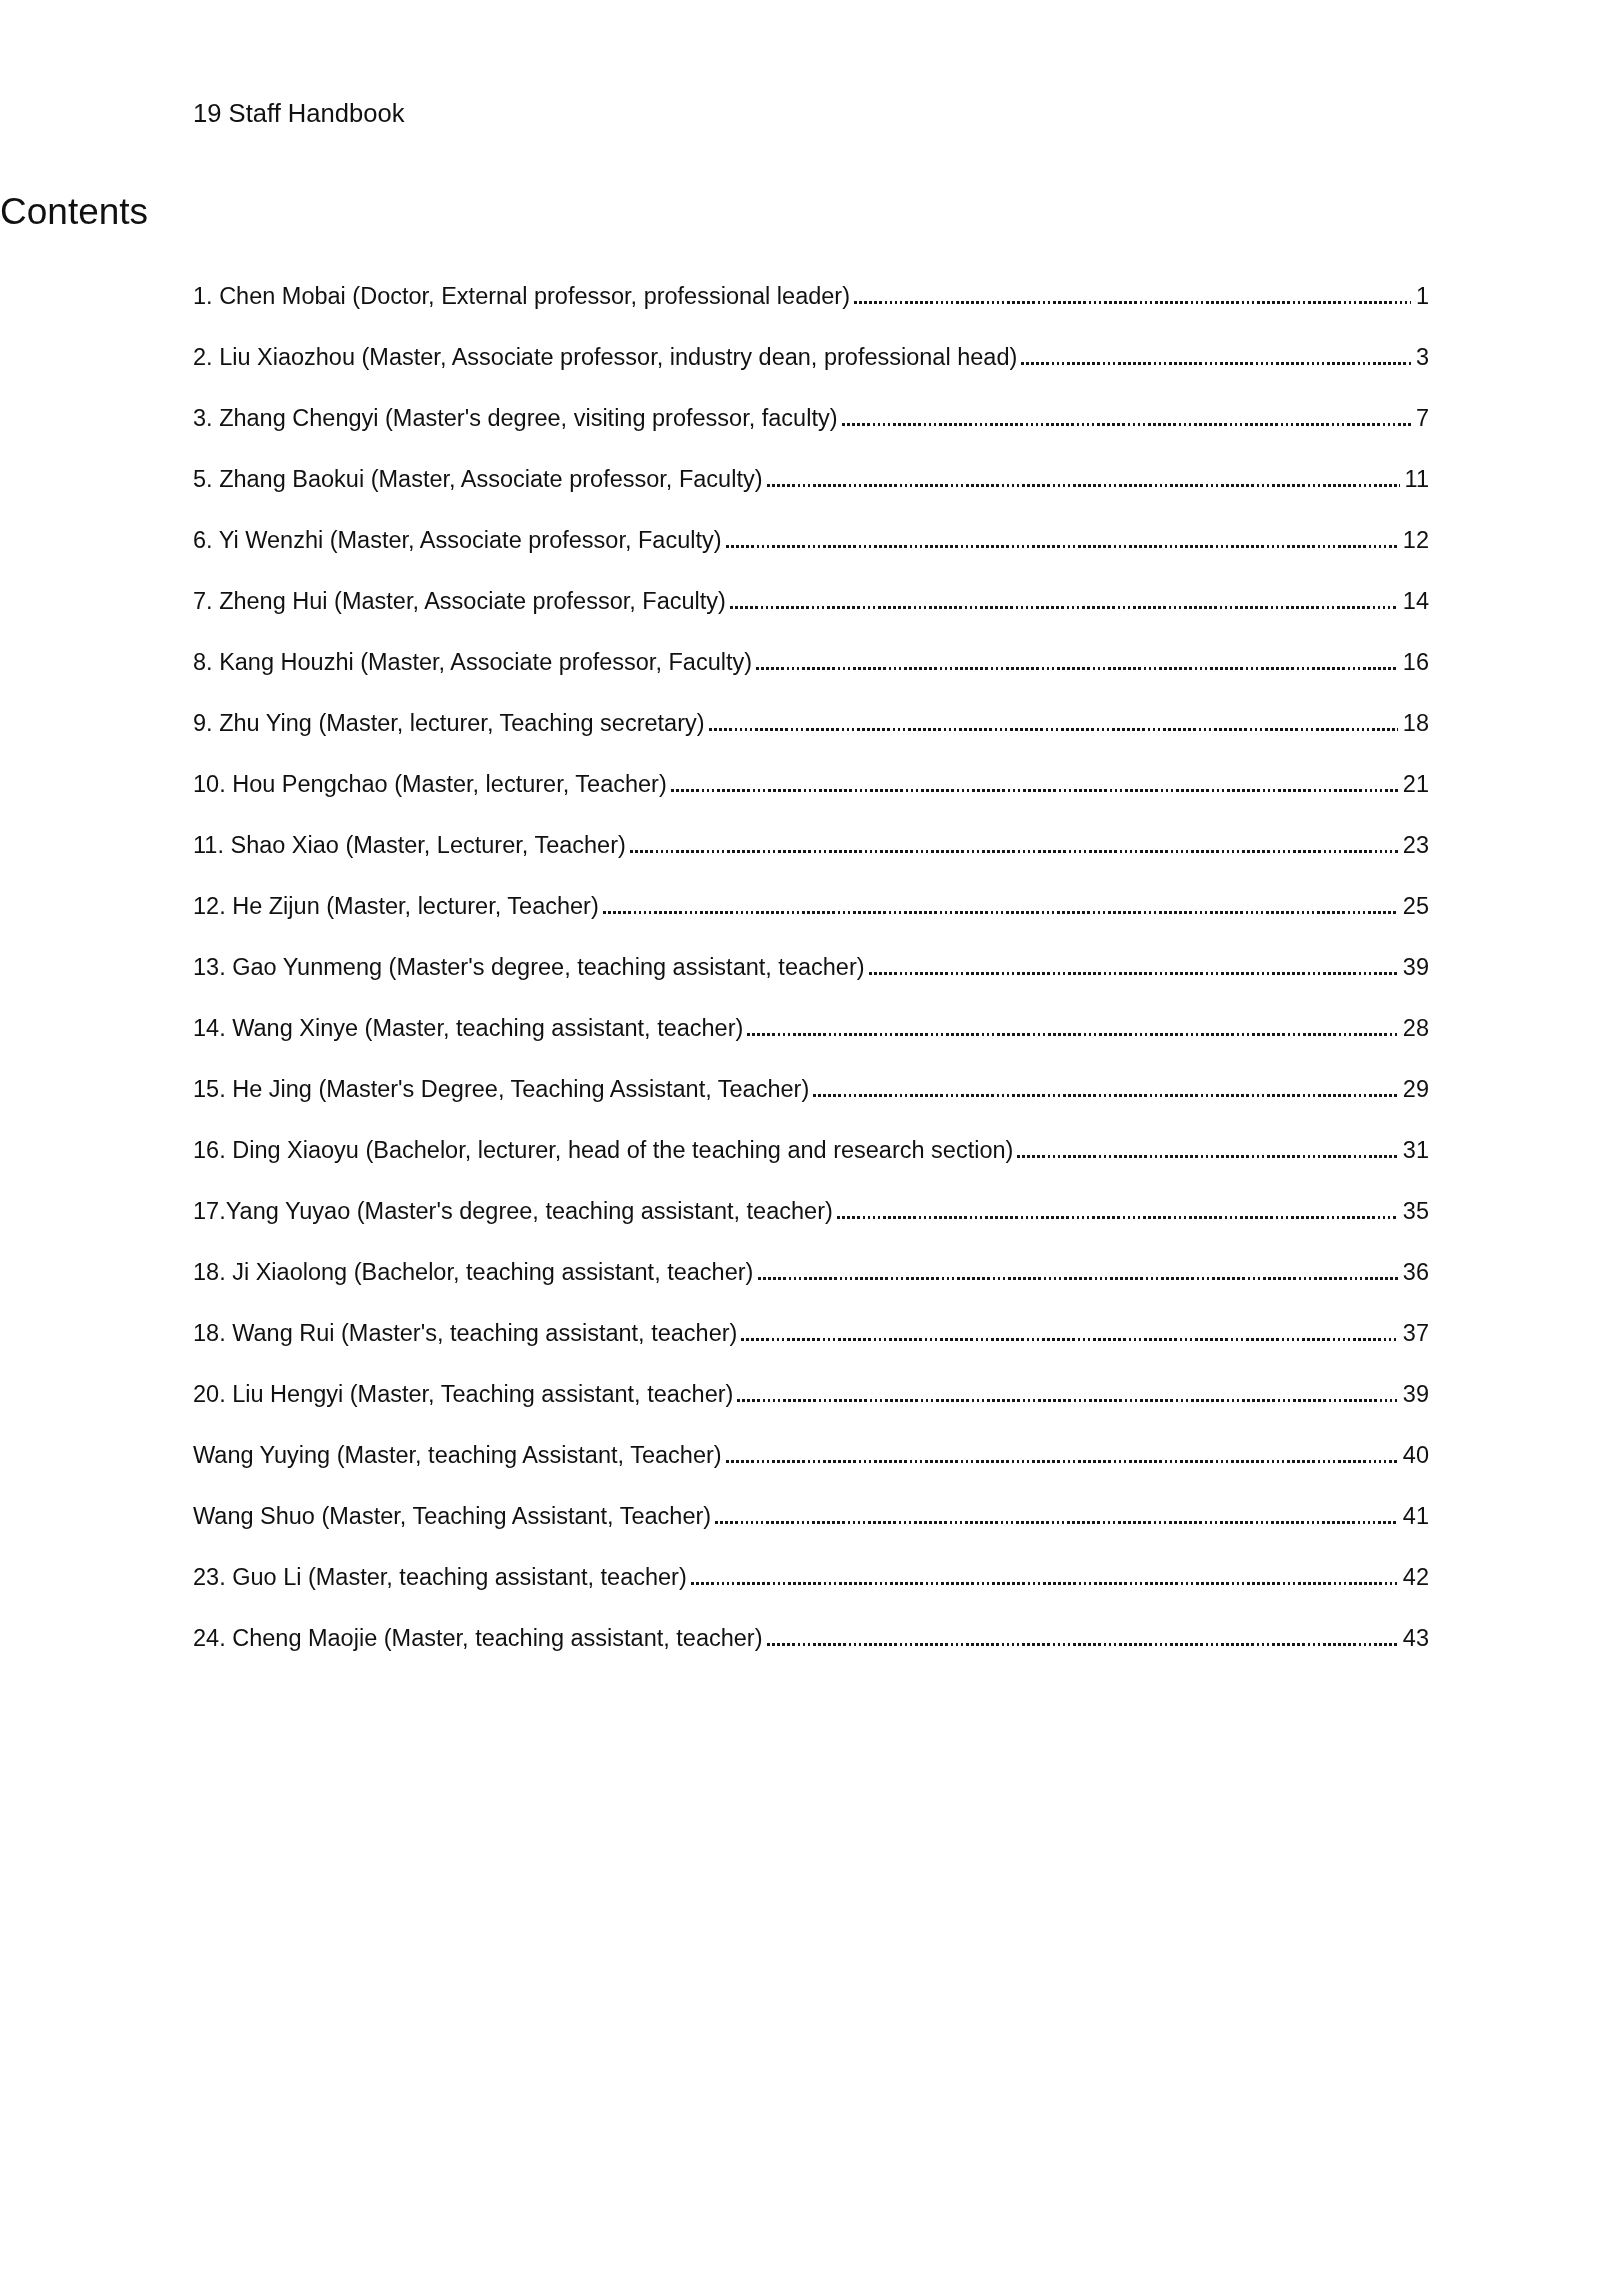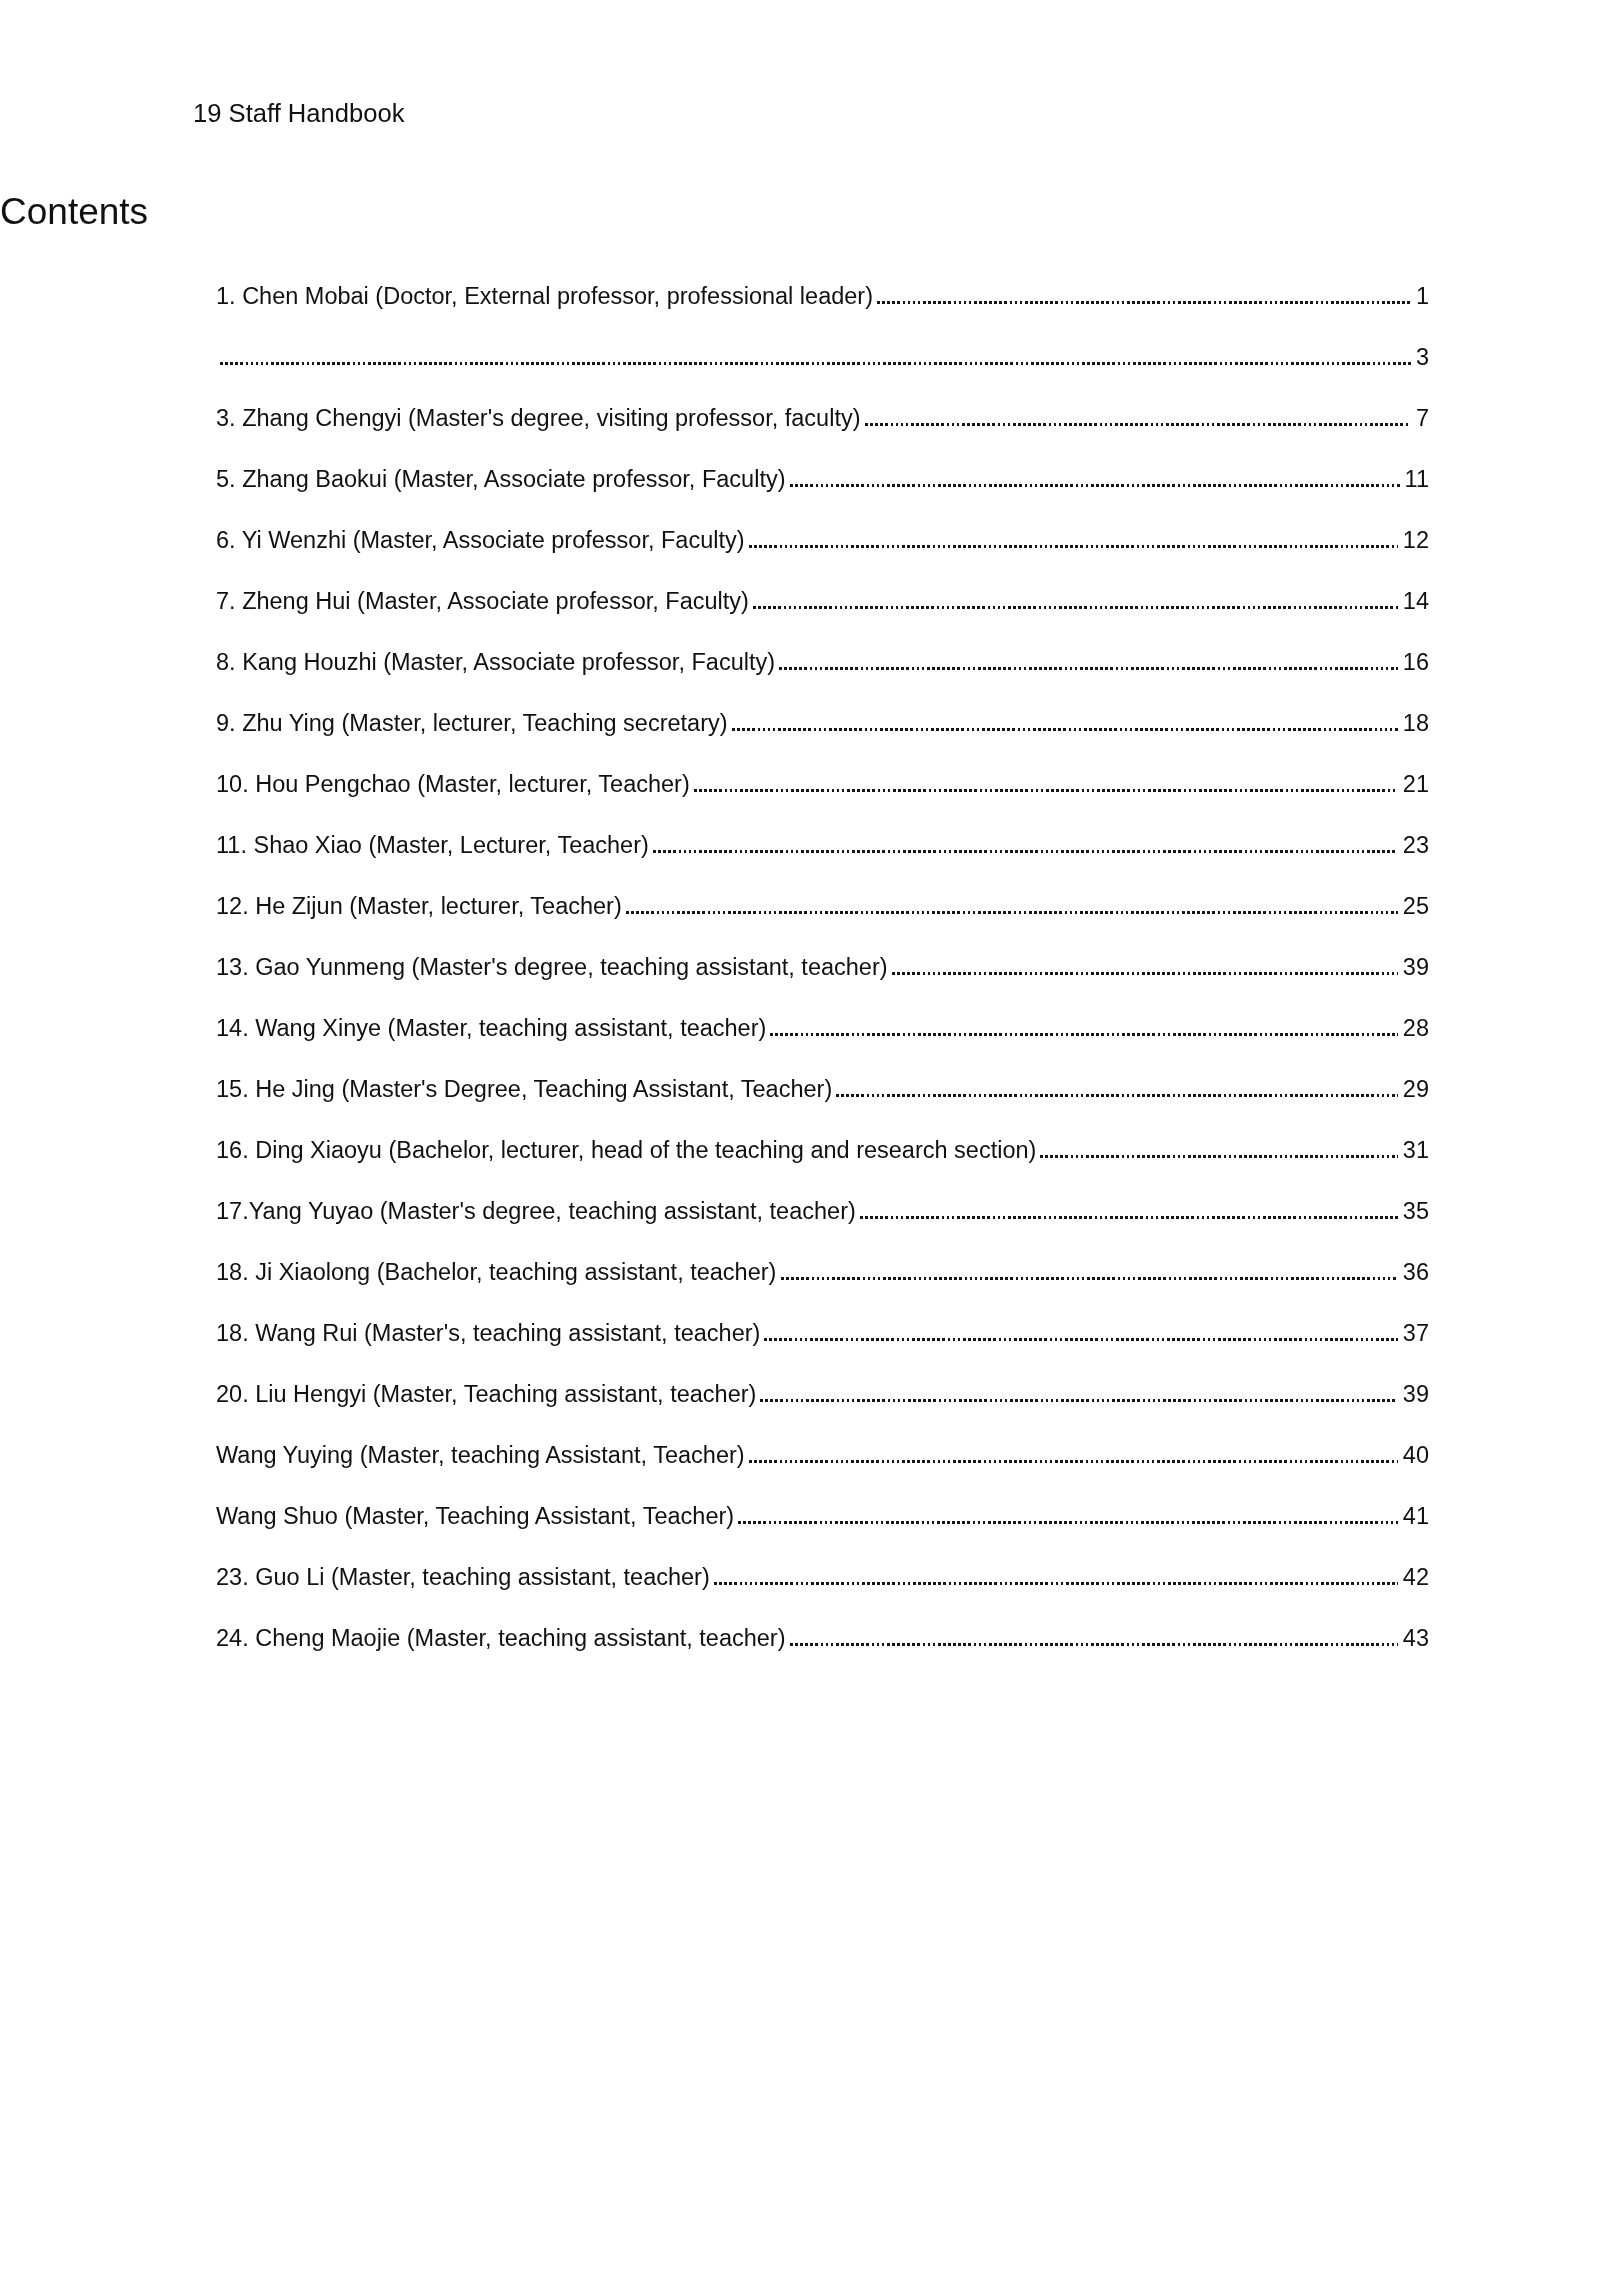--- a/index.html
+++ b/index.html
@@ -30,21 +30,20 @@
     top: 193px;
     width: 100%;
     font-size: 37px;
     line-height: 1.0;
   }
   .toc {
     position: absolute;
     left: 193px;
     right: 193px;
     top: 266px;
-    margin-left: 23px;
   }
   .toc-row {
     display: flex;
     align-items: baseline;
     height: 61px;
     line-height: 61px;
     font-size: 23.5px;
     cursor: default;
   }
   .toc-label {
@@ -70,20 +69,21 @@
 
   <div class="doc-title">Contents</div>
 
   <div class="toc">
       <div class="toc-row">
     <span class="toc-label">1. Chen Mobai (Doctor, External professor, professional leader)</span>
     <span class="dot-leader"></span>
     <span class="toc-page">1</span>
   </div>
       <div class="toc-row">
+    <span class="toc-label">2. Liu Xiaozhou (Master, Associate professor, industry dean, professional head)</span>
     <span class="dot-leader"></span>
     <span class="toc-page">3</span>
   </div>
       <div class="toc-row">
     <span class="toc-label">3. Zhang Chengyi (Master's degree, visiting professor, faculty)</span>
     <span class="dot-leader"></span>
     <span class="toc-page">7</span>
   </div>
       <div class="toc-row">
     <span class="toc-label">5. Zhang Baokui (Master, Associate professor, Faculty)</span>

